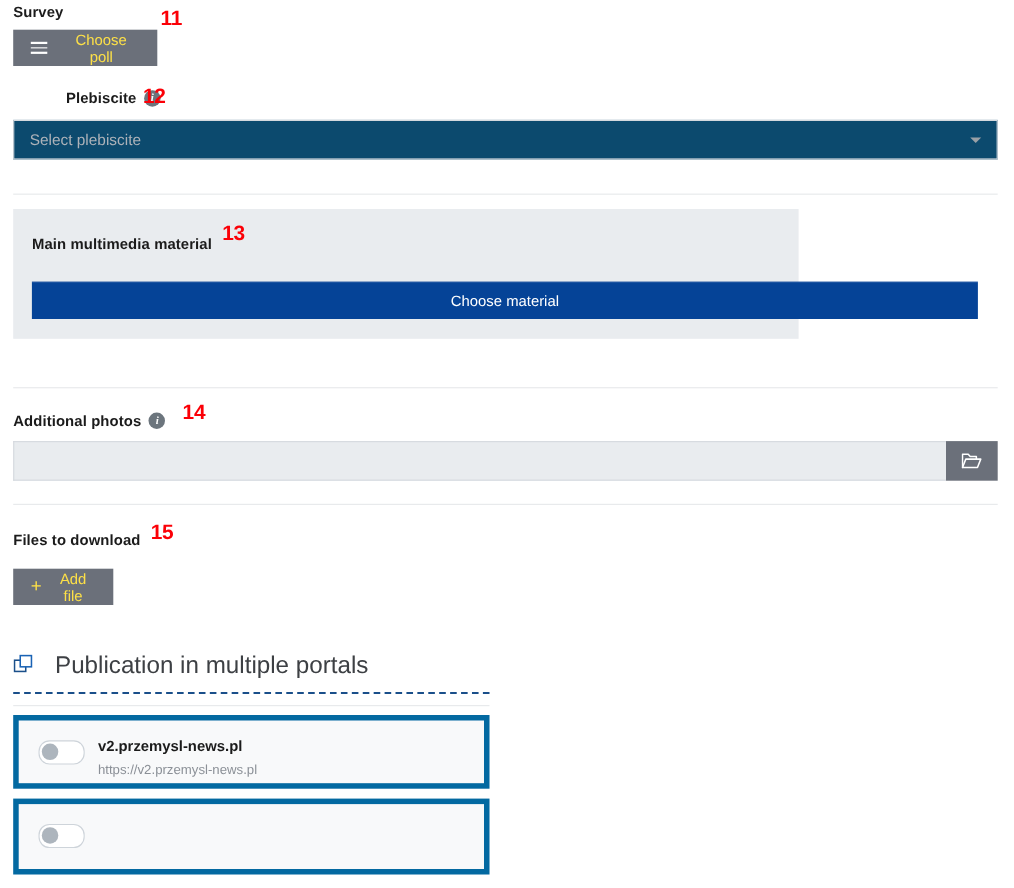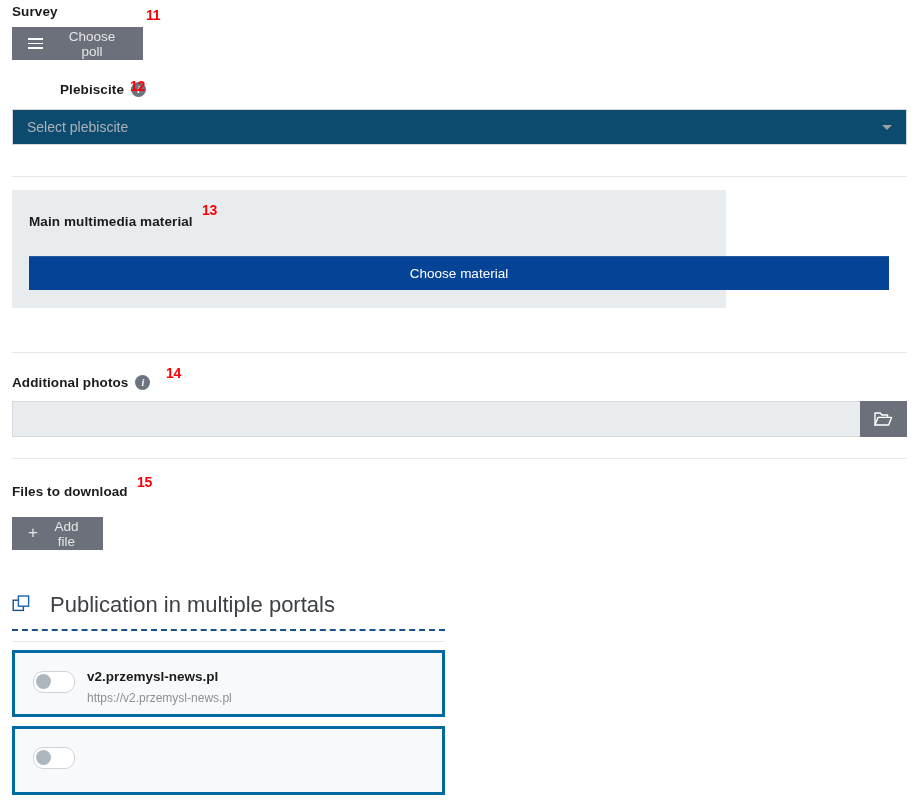--- a/index.html
+++ b/index.html
@@ -51,29 +51,29 @@
     font-family: "Liberation Serif", serif;
     font-style: italic;
     flex: none;
   }
 
   
   .annot {
     position: absolute;
     color: #fb0007;
     font-weight: bold;
-    font-size: 14px;
+    font-size: 19px;
     font-family: "Liberation Sans", sans-serif;
     letter-spacing: -0.3px;
   }
 
   
   .btn-gray {
     background: #6b707a;
-    color: #e5e5e5;
+    color: #fde047;
     border: none;
     font-size: 13.5px;
     font-family: "Liberation Sans", sans-serif;
     display: inline-flex;
     align-items: center;
     gap: 14px;
     padding: 0 16px;
     height: 33px;
     cursor: pointer;
     box-sizing: border-box;
@@ -187,21 +187,21 @@
     gap: 16px;
     font-size: 22px;
     color: #3d4044;
     font-weight: normal;
   }
   .dashed-sep {
     border-top: 2px dashed #1a4f8a;
     height: 0;
   }
   .portal-card {
-    border: 3px solid #0369a1;
+    border: 5px solid #0369a1;
     background: #f8f9fa;
     box-sizing: border-box;
   }
   .portal-row {
     display: flex;
     align-items: flex-start;
     gap: 12px;
     padding: 17px 0 0 18px;
   }
   .toggle {

